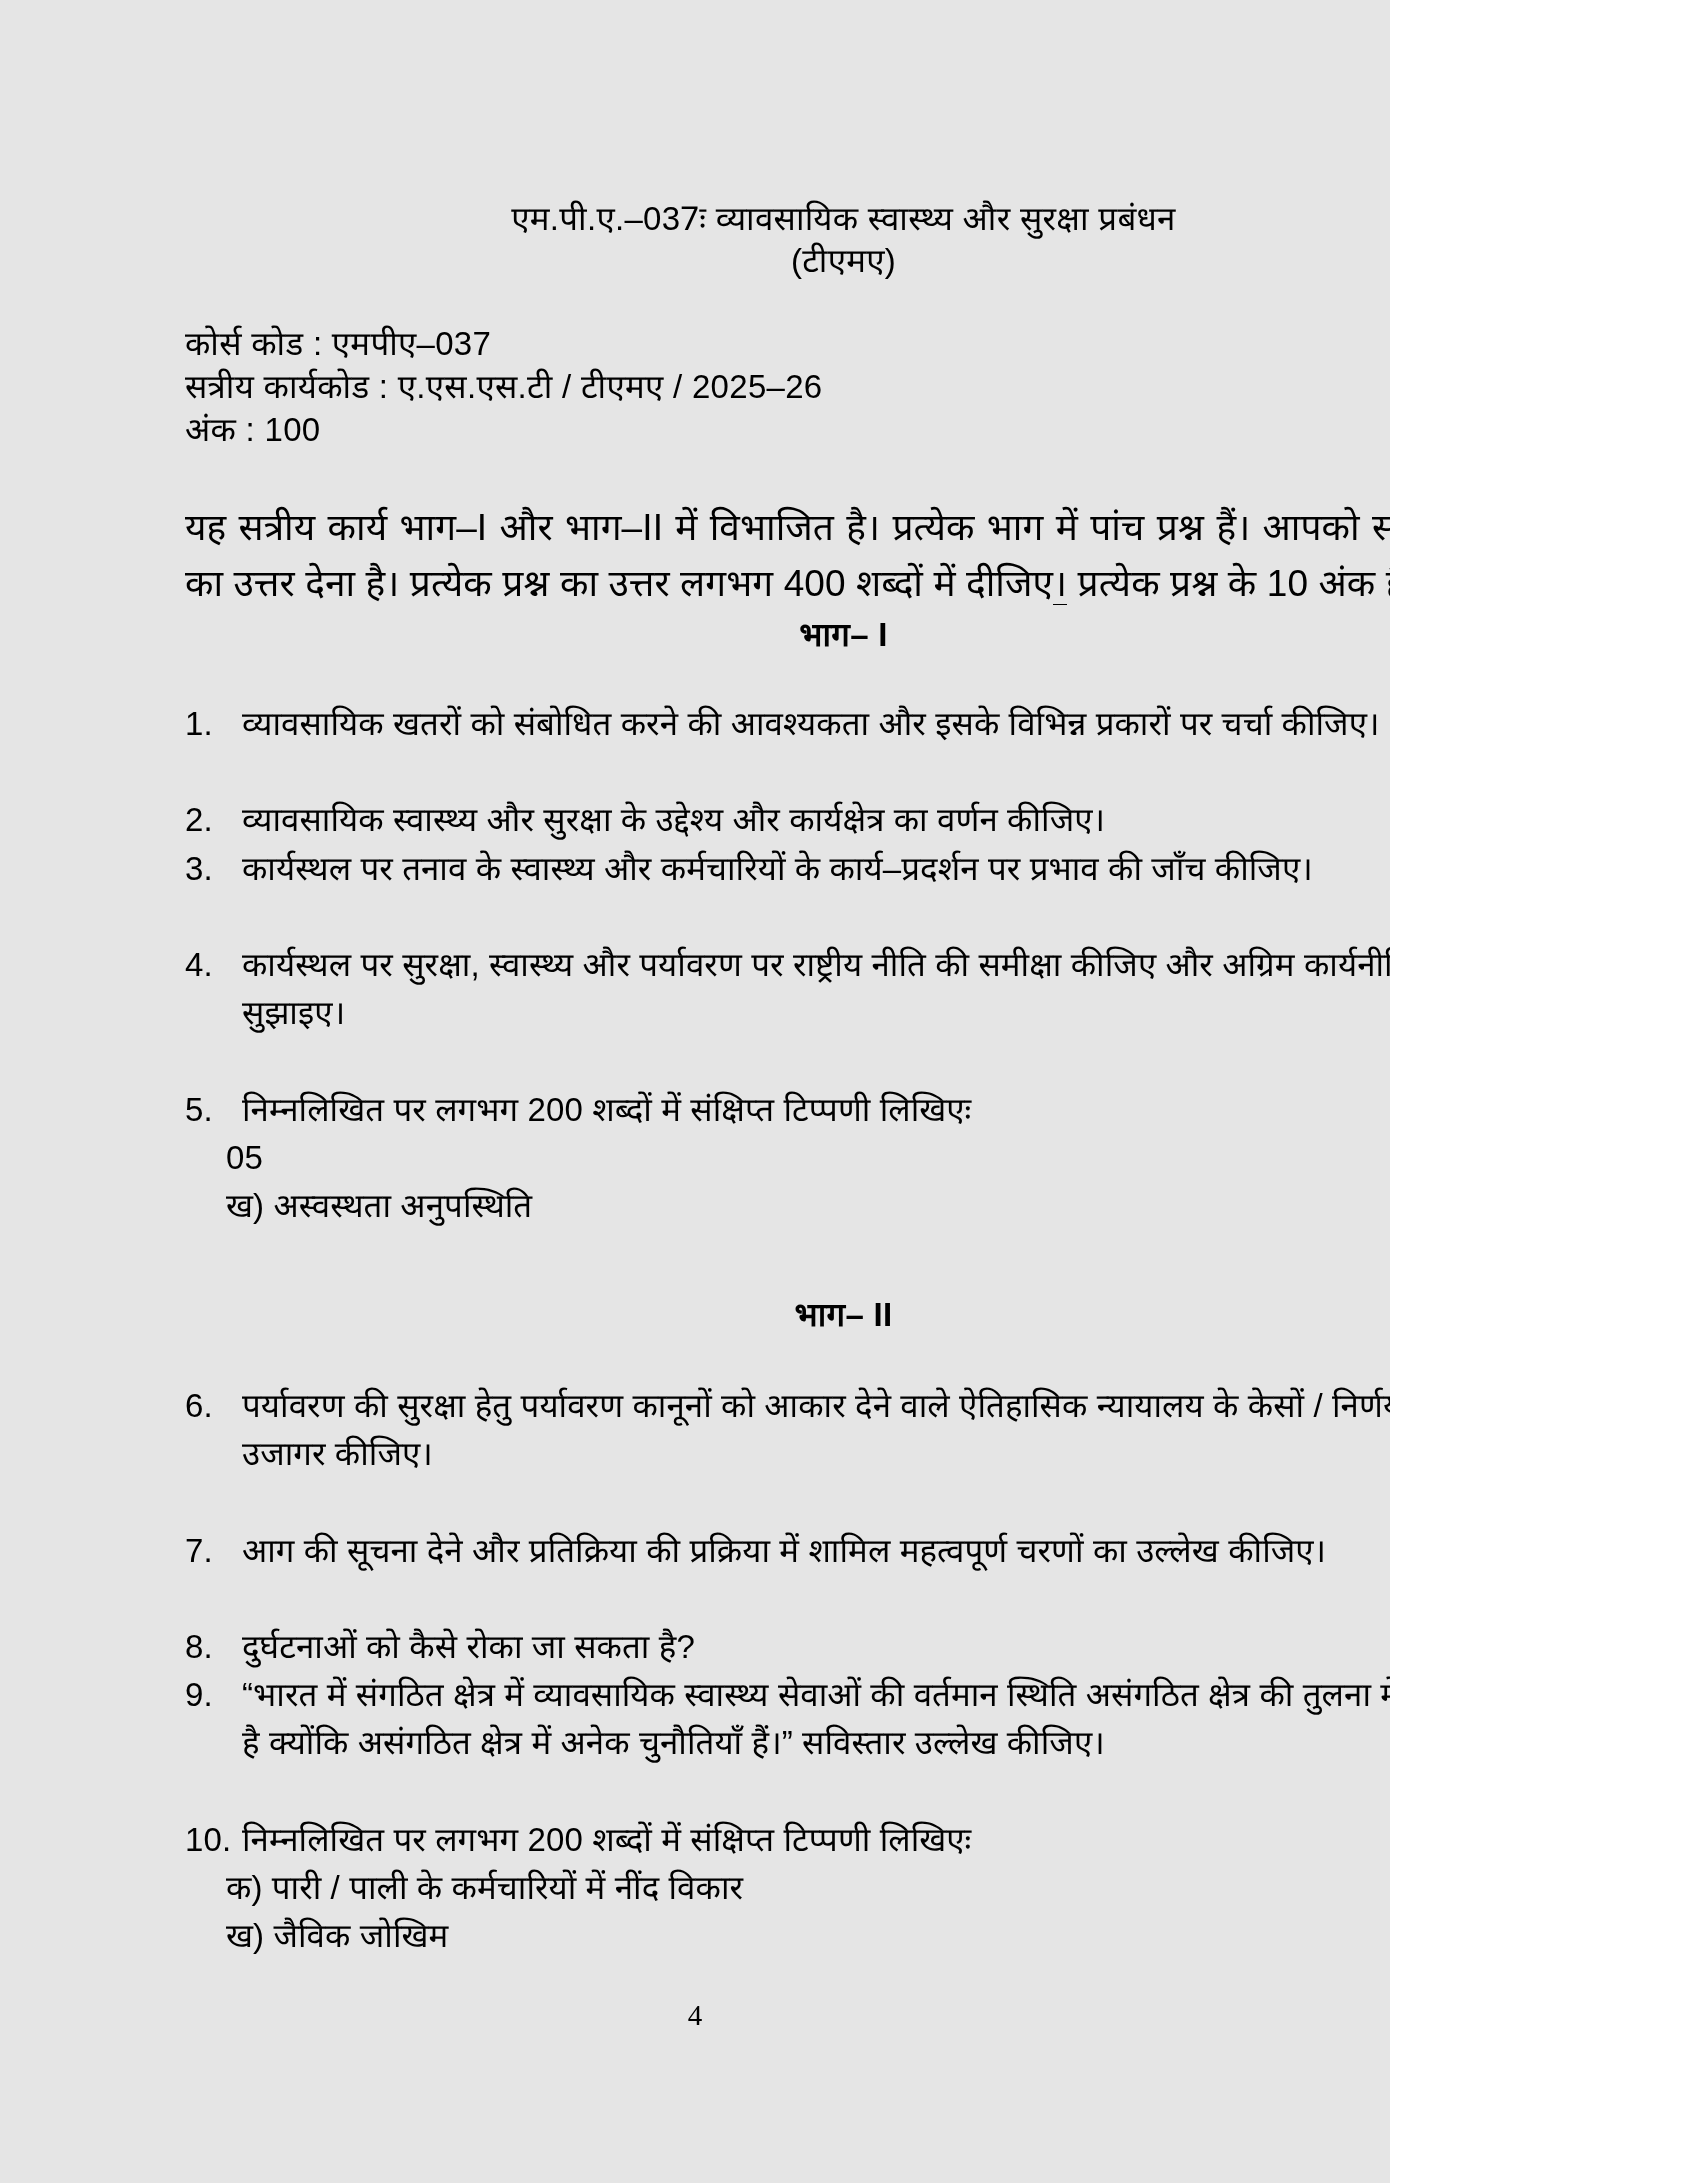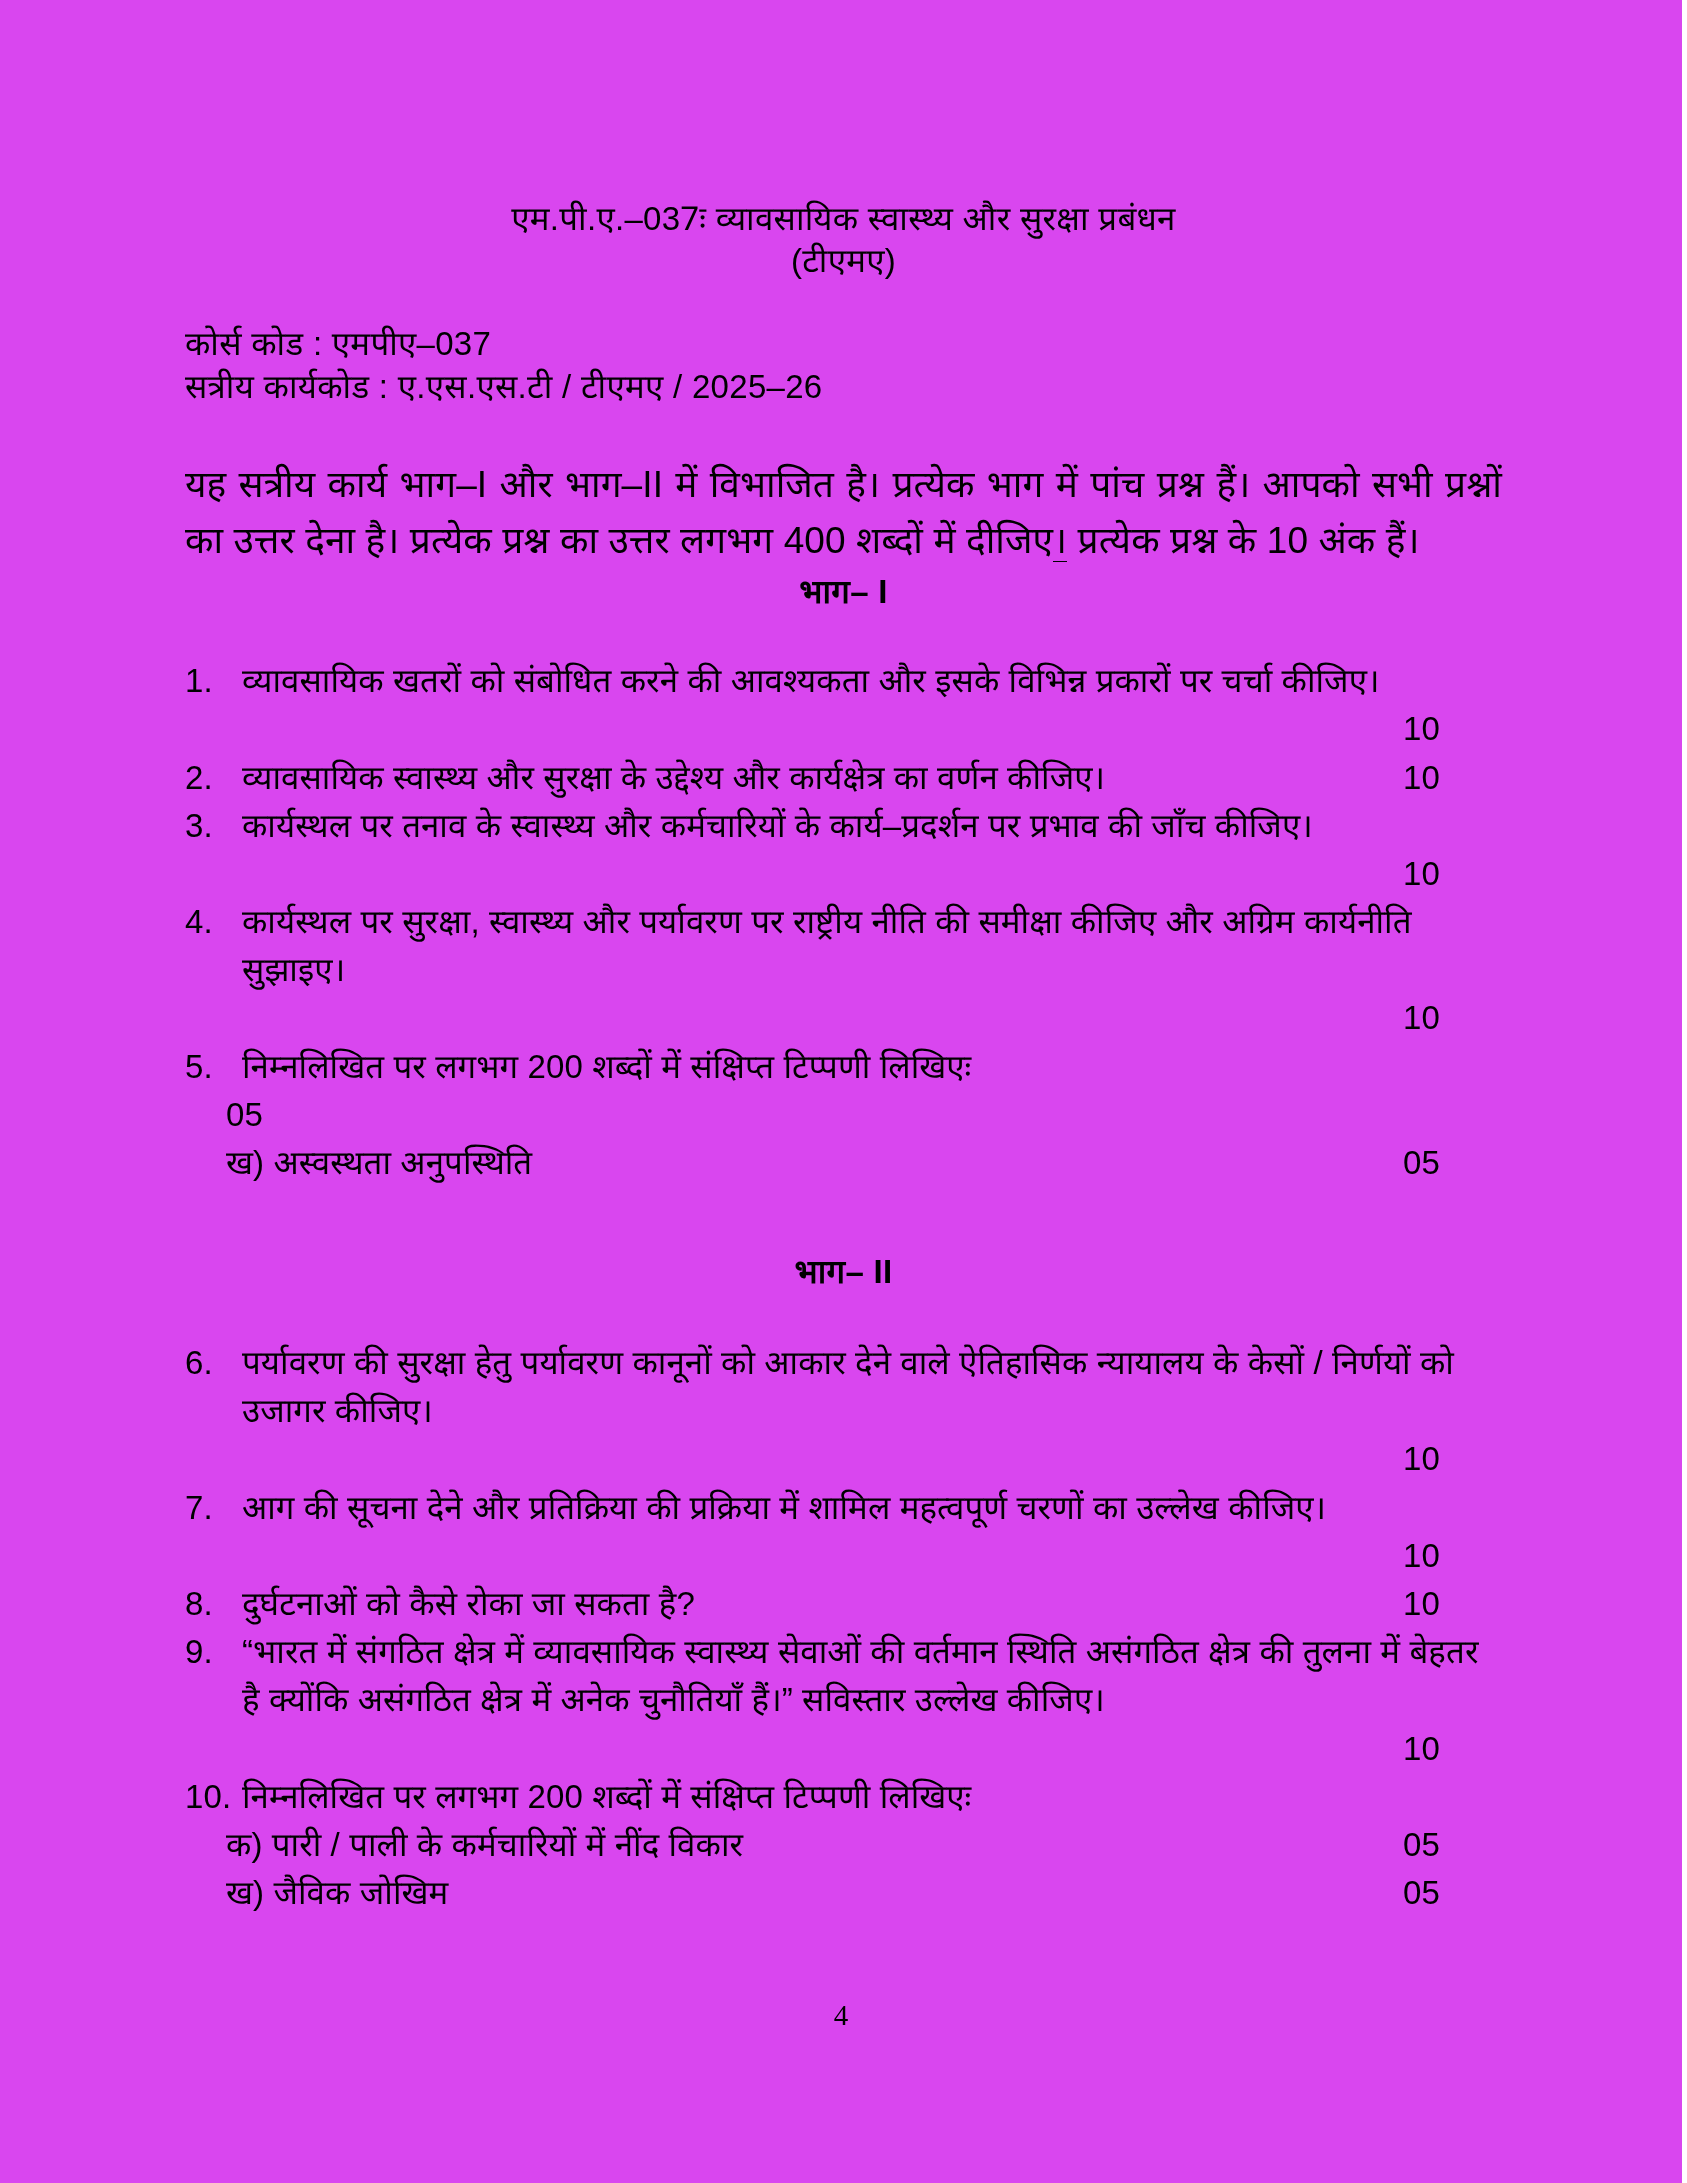--- a/index.html
+++ b/index.html
@@ -3,23 +3,23 @@
 <meta charset="utf-8">
 <title>MPA-037 Assignment</title>
 <style>
   html, body {
     margin: 0;
     padding: 0;
     background: #ffffff;
   }
   .page {
     position: relative;
-    width: 1682px;
+    width: 1390px;
     height: 2183px;
-    background: #d946ef;
+    background: #e5e5e5;
     font-family: "Liberation Sans", "DejaVu Sans", sans-serif;
     color: #000000;
     box-sizing: border-box;
     overflow: hidden;
     text-decoration: underline;
   }
 
   
   .content {
     position: absolute;
@@ -161,20 +161,21 @@
   <div class="content">
 
     <div class="title-block">
       <span class="title-line-1">एम.पी.ए.–037ः व्यावसायिक स्वास्थ्य और सुरक्षा प्रबंधन</span>
       <span class="title-line-2">(टीएमए)</span>
     </div>
 
     <div class="meta-block">
       <span class="meta-row">कोर्स कोड : एमपीए–037</span>
       <span class="meta-row">सत्रीय कार्यकोड : ए.एस.एस.टी / टीएमए / 2025–26</span>
+      <span class="meta-row">अंक : 100</span>
     </div>
 
     <div class="instructions">
       <span>यह सत्रीय कार्य भाग–I और भाग–II में विभाजित है। प्रत्येक भाग में पांच प्रश्न हैं। आपको सभी प्रश्नों का उत्तर देना है। प्रत्येक प्रश्न का उत्तर लगभग 400 शब्दों में दीजिए</span><span class="u">।</span><span> प्रत्येक प्रश्न के 10 अंक हैं।</span>
     </div>
 
     <div class="part-heading p1">भाग– I</div>
 
     <div class="qlist">
 

